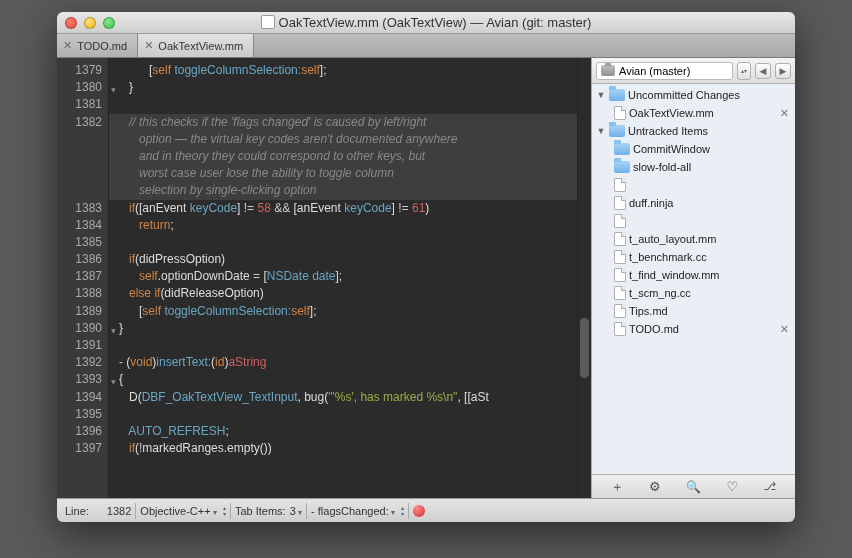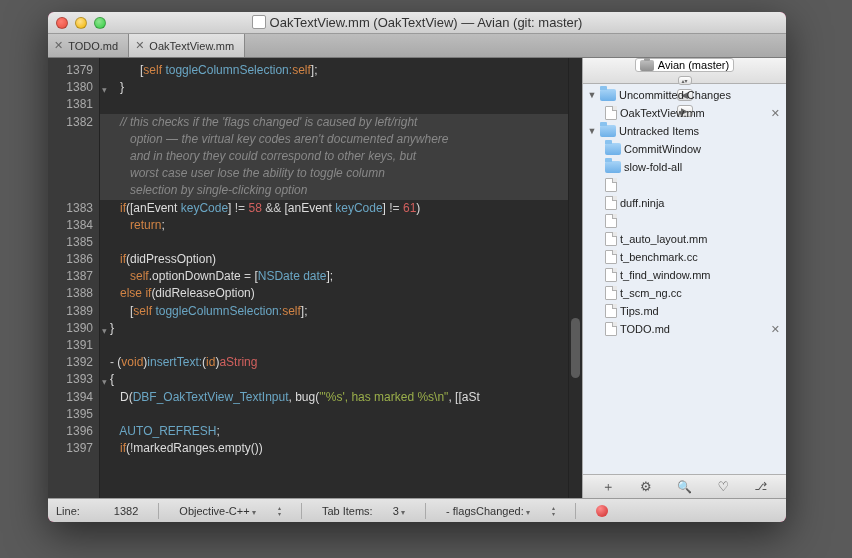--- a/index.html
+++ b/index.html
@@ -1,17 +1,17 @@
 <!DOCTYPE html>
 <html><head>
 <meta charset="utf-8">
 <style>
 * { margin: 0; padding: 0; box-sizing: border-box; font-family: "Lucida Grande", "Helvetica Neue", sans-serif; }
 body { background: #5a5a5a; width: 852px; height: 558px; position: relative; }
-.window { position: absolute; left: 48px; top: 12px; width: 738px; height: 510px; background: #be185d; border-radius: 6px; box-shadow: 0 12px 40px rgba(0,0,0,.55); overflow: hidden; display: flex; flex-direction: column; }
+.window { position: absolute; left: 57px; top: 12px; width: 738px; height: 510px; background: #be185d; border-radius: 6px; box-shadow: 0 12px 40px rgba(0,0,0,.55); overflow: hidden; display: flex; flex-direction: column; }
 .titlebar { height: 22px; background: linear-gradient(#e8e8e8,#cfcfcf); display: flex; align-items: center; padding: 0 8px; border-bottom: 1px solid #9a9a9a; position: relative; }
 .traffic { display: flex; gap: 7px; }
 .tl { width: 12px; height: 12px; border-radius: 50%; border: 1px solid rgba(0,0,0,.25); }
 .tl.red { background: radial-gradient(circle at 40% 35%,#ff7c70,#e74c3c); }
 .tl.yel { background: radial-gradient(circle at 40% 35%,#ffe08a,#f1b400); }
 .tl.grn { background: radial-gradient(circle at 40% 35%,#8fe48f,#2ecc40); }
 .title-center { position: absolute; left: 0; right: 0; text-align: center; font-size: 13px; color: #333; pointer-events: none; }
 .title-center .doc-icon { display: inline-block; width: 14px; height: 14px; background: #fff; border: 1px solid #999; border-radius: 2px; vertical-align: -2px; margin-right: 4px; }
 .tabbar { height: 24px; background: linear-gradient(#bdbdbd,#a8a8a8); display: flex; border-bottom: 1px solid #7a7a7a; }
 .tab { display: flex; align-items: center; padding: 0 10px 0 6px; font-size: 11px; color: #333; border-right: 1px solid #888; background: linear-gradient(#c8c8c8,#b0b0b0); gap: 5px; cursor: default; }
@@ -32,39 +32,39 @@
 .num { color: #d1605e; }
 .cm { color: #888; font-style: italic; }
 .op { color: #ccc; }
 .cls { color: #6aa6c4; }
 .type { color: #d28445; }
 .id { color: #d1605e; }
 .const { color: #6aa6c4; }
 .scrollbar-v { width: 14px; background: #2b2b2b; border-left: 1px solid #222; position: relative; }
 .thumb-v { position: absolute; left: 2px; right: 2px; top: 260px; height: 60px; background: #5b5b5b; border-radius: 6px; }
 .sidebar { width: 204px; background: #eaeff6; display: flex; flex-direction: column; border-left: 1px solid #aaa; font-size: 11px; }
-.side-header { height: 26px; background: linear-gradient(#f4f4f4,#dedede); border-bottom: 1px solid #b0b0b0; display: flex; align-items: center; padding: 0 4px; gap: 4px; flex-direction: column; }
+.side-header { height: 26px; background: linear-gradient(#f4f4f4,#dedede); border-bottom: 1px solid #b0b0b0; display: flex; align-items: center; padding: 0 4px; gap: 4px; }
 .side-header .proj { flex: 1; background: #fff; border: 1px solid #b8b8b8; border-radius: 3px; height: 18px; display: flex; align-items: center; padding: 0 4px; font-size: 11px; gap: 4px; }
 .cam { width: 14px; height: 11px; background: linear-gradient(#c0c0c0,#909090); border-radius: 2px; position: relative; }
 .cam::before { content:""; position:absolute; left:4px; top:-2px; width:6px; height:3px; background:#a0a0a0; border-radius:1px; }
 .nav-btn { width: 16px; height: 16px; border: 1px solid #b0b0b0; background: linear-gradient(#fff,#e0e0e0); border-radius: 3px; display: flex; align-items: center; justify-content: center; font-size: 9px; color: #666; }
 .stepper { width: 14px; height: 18px; border: 1px solid #b0b0b0; background: linear-gradient(#fff,#e0e0e0); border-radius: 3px; display: flex; flex-direction: column; font-size: 6px; color: #666; align-items: center; justify-content: center; }
 .tree { flex: 1; overflow: auto; padding: 2px 0; }
 .tree-row { display: flex; align-items: center; height: 18px; padding: 0 4px 0 4px; gap: 3px; }
 .tree-row.group { font-weight: normal; }
 .disclosure { width: 10px; font-size: 9px; color: #666; text-align: center; }
 .folder-icon { width: 16px; height: 12px; background: linear-gradient(#a8d4f7,#6eb0e8); border-radius: 2px; position: relative; flex-shrink: 0; }
 .folder-icon::before { content:""; position:absolute; top:-3px; left:0; width:7px; height:4px; background:#89c2ef; border-radius:1px 1px 0 0; }
 .file-icon { width: 12px; height: 14px; background:#fff; border:1px solid #b0b0b0; border-radius:1px; flex-shrink:0; position: relative; }
 .file-icon::after { content:""; position:absolute; right:-1px; top:-1px; width:4px; height:4px; background:#e8e8e8; border-left:1px solid #b0b0b0; border-bottom:1px solid #b0b0b0; }
 .tree-label { flex: 1; color: #222; white-space: nowrap; overflow: hidden; text-overflow: ellipsis; }
 .row-x { color: #777; font-size: 11px; margin-right: 2px; }
 .side-footer { height: 24px; background: linear-gradient(#f0f0f0,#d8d8d8); border-top: 1px solid #b0b0b0; display: flex; align-items: center; justify-content: space-around; padding: 0 6px; }
 .side-footer span { color: #555; font-size: 13px; }
-.statusbar { height: 24px; background: linear-gradient(#e4e4e4,#cfcfcf); border-top: 1px solid #9a9a9a; display: flex; align-items: center; font-size: 11px; color: #333; padding: 0 8px; gap: 20px; }
+.statusbar { height: 24px; background: linear-gradient(#e4e4e4,#cfcfcf); border-top: 1px solid #9a9a9a; display: flex; align-items: center; font-size: 11px; color: #333; padding: 0 8px; gap: 4px; }
 .statusbar .sep { width: 1px; height: 16px; background: #aaa; }
 .statusbar .dd::after { content: " ▾"; font-size: 8px; color: #666; }
 .rec { width: 12px; height: 12px; border-radius: 50%; background: radial-gradient(circle at 35% 30%,#ff8a8a,#cc2b2b); }
 .stepper-inline { display: inline-flex; flex-direction: column; font-size: 6px; line-height: 6px; vertical-align: middle; color:#666; margin-left:2px; }
 </style>
 </head>
 <body>
 
 <div class="window">
   <div class="titlebar">

